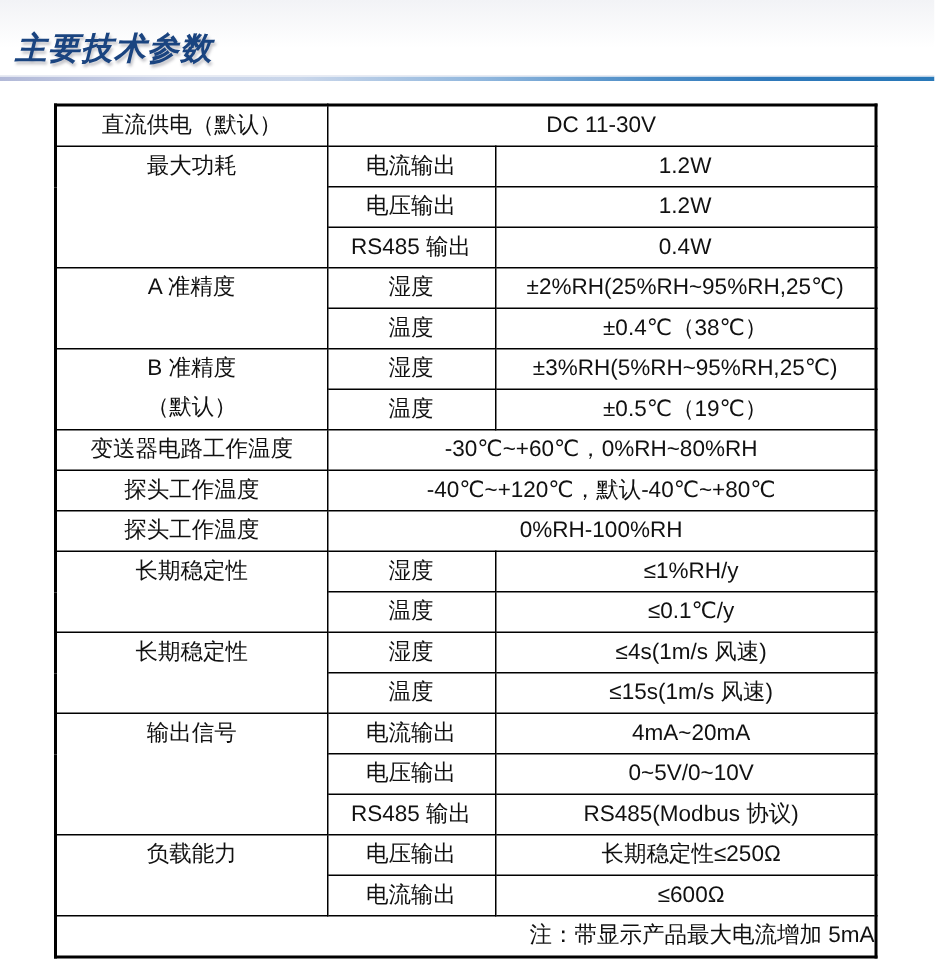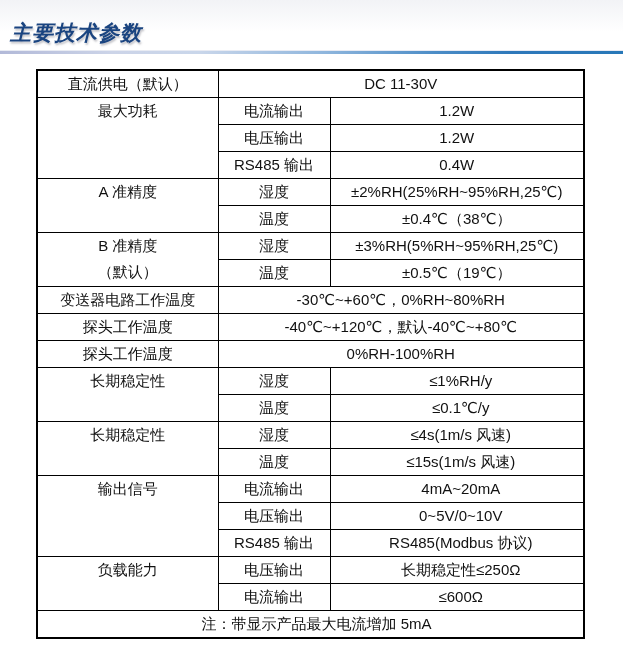--- a/index.html
+++ b/index.html
@@ -51,21 +51,21 @@
     white-space: pre-line;
   }
   table.spec-table td.span-top {
     vertical-align: top;
   }
   table.spec-table td.align-left {
     text-align: center;
     padding-left: 8px;
   }
   table.spec-table td.note-cell {
-    text-align: center;
+    text-align: right;
     padding-left: 12px;
   }
 </style>
 </head>
 <body>
 
 <div class="header">
   <span class="page-title">主要技术参数</span>
 </div>
 <div class="title-divider"></div>

